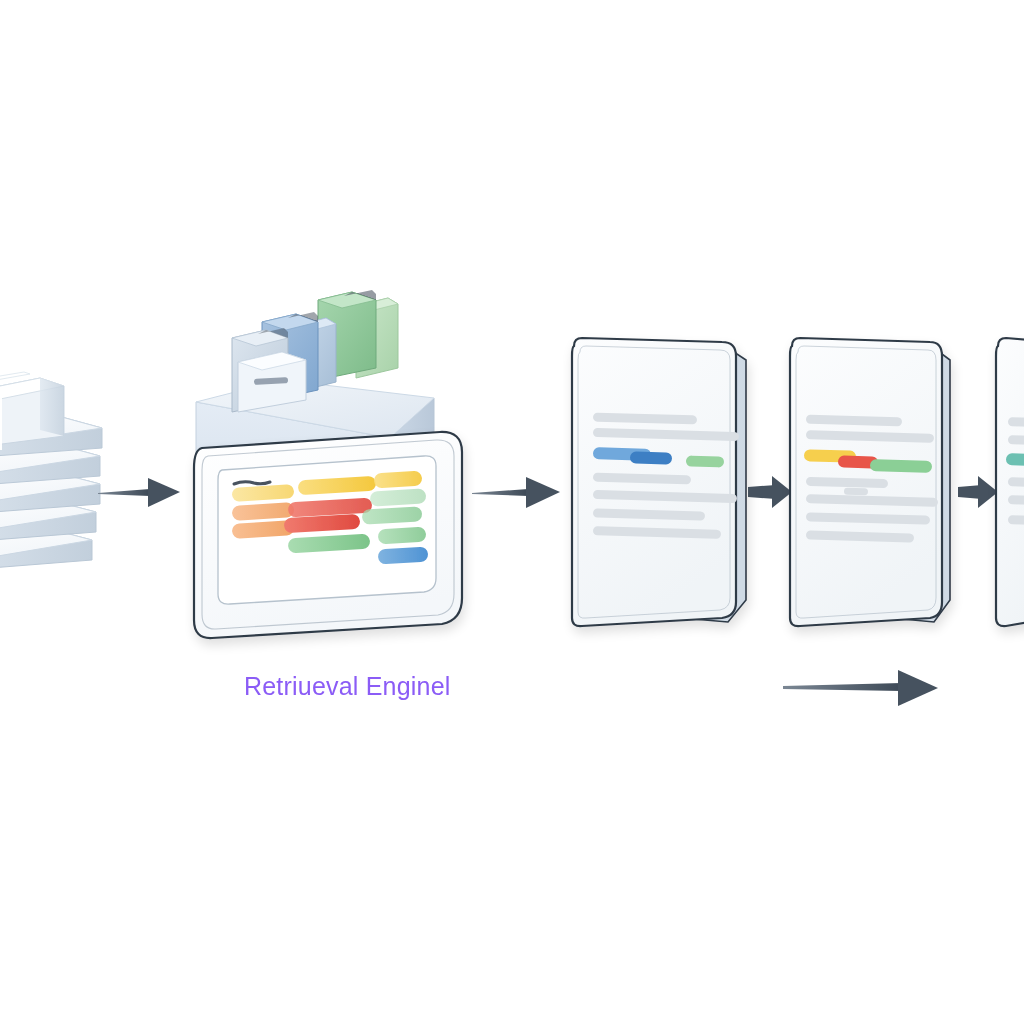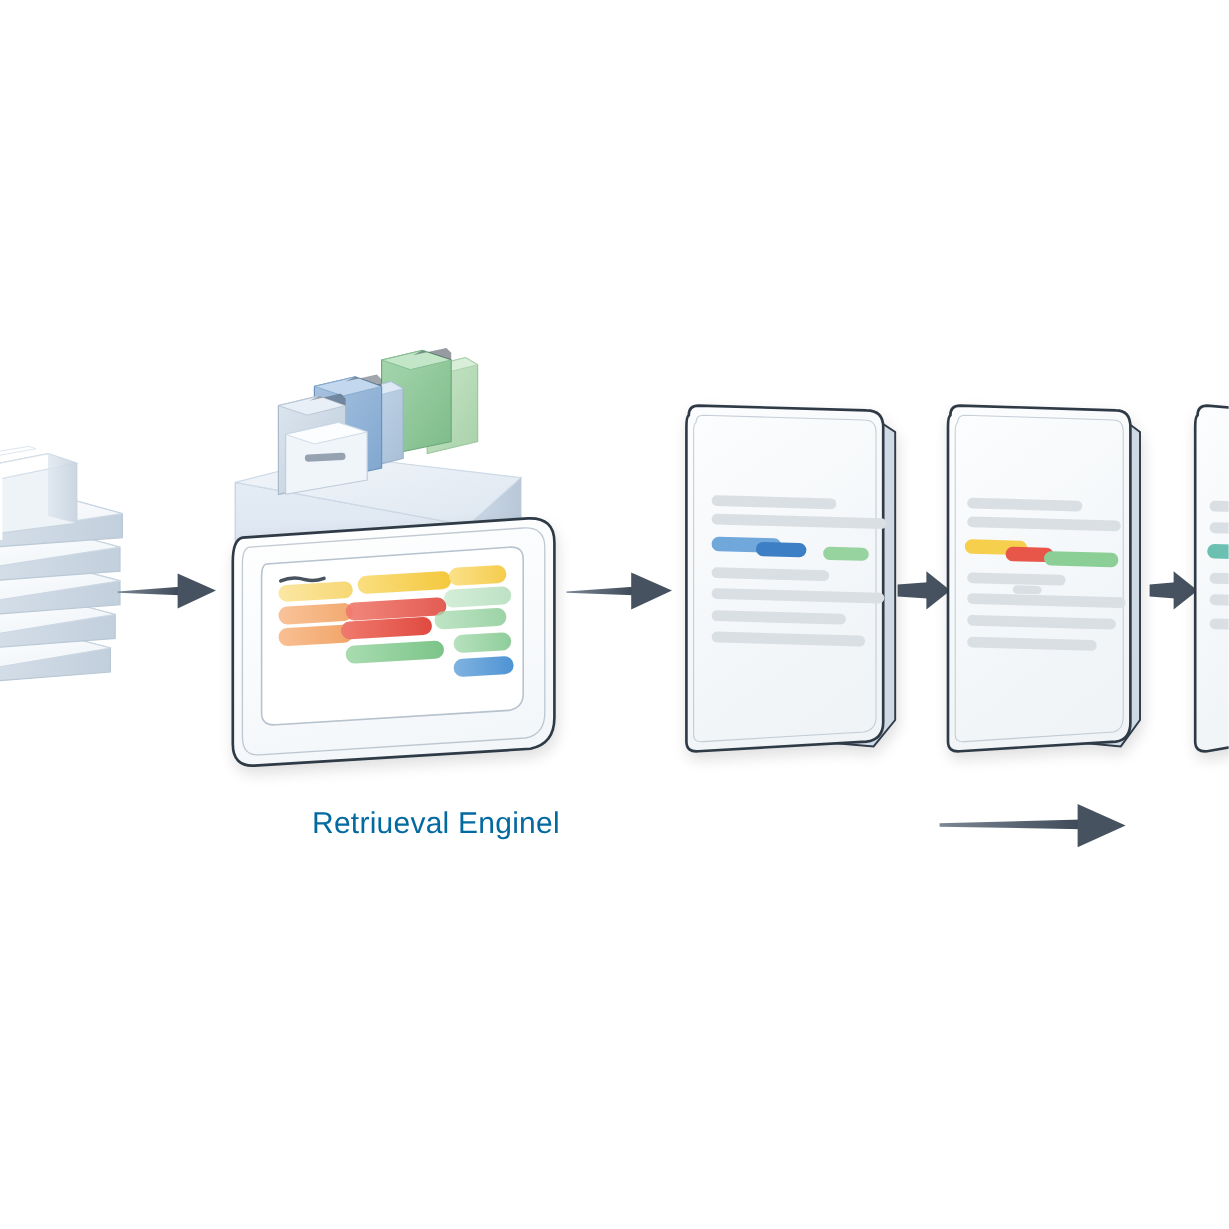--- a/index.html
+++ b/index.html
@@ -17,27 +17,26 @@
   }
   #diagram-svg {
     position: absolute;
     inset: 0;
     width: 1024px;
     height: 1024px;
     display: block;
   }
   .stage-label {
     position: absolute;
-    color: #0369a1;
+    color: #8b5cf6;
     font-family: "Liberation Sans", sans-serif;
     font-size: 25px;
     font-weight: 400;
     letter-spacing: 0.2px;
     white-space: nowrap;
-    margin-left: 16px;
   }
   #retrieval-engine-label {
     left: 244px;
     top: 672px;
   }
 </style>
 </head>
 <body>
 
 <div id="stage">

